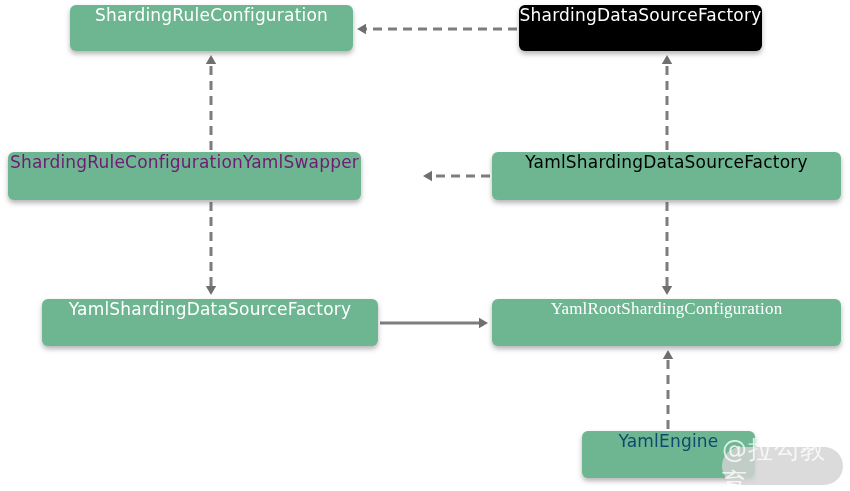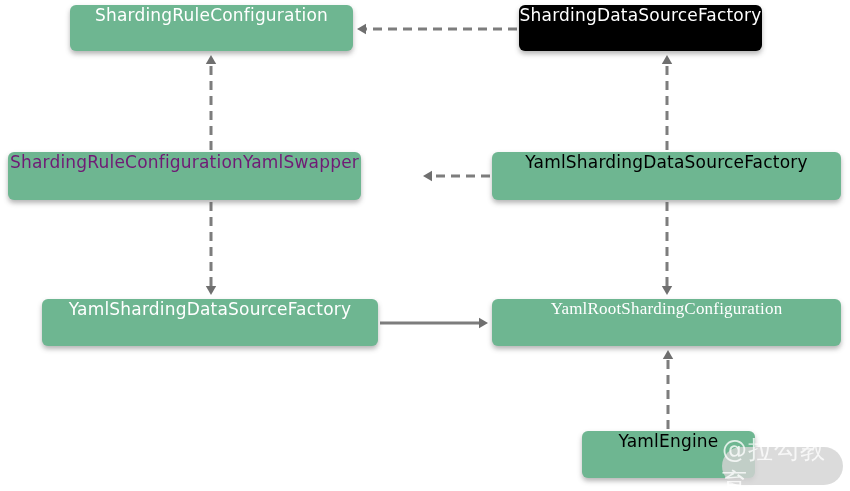--- a/index.html
+++ b/index.html
@@ -70,20 +70,20 @@
       </div>
       <div class="node" style="left: 492px; top: 152px; width: 349px; height: 48px; background: rgb(110, 182, 145); color: #000000;">
         <span>YamlShardingDataSourceFactory</span>
       </div>
       <div class="node" style="left: 42px; top: 299px; width: 336px; height: 47px; background: rgb(110, 182, 145); color: rgb(255, 255, 255);">
         <span>YamlShardingDataSourceFactory</span>
       </div>
       <div class="node" style="left: 492px; top: 299px; width: 349px; height: 47px; background: rgb(110, 182, 145); color: rgb(255, 255, 255); font-family: Liberation Serif, serif;">
         <span>YamlRootShardingConfiguration</span>
       </div>
-      <div class="node" style="left: 582px; top: 431px; width: 173px; height: 47px; background: rgb(110, 182, 145); color: #000000;">
+      <div class="node" style="left: 582px; top: 431px; width: 173px; height: 47px; background: rgb(110, 182, 145); color: #0c4a6e;">
         <span>YamlEngine</span>
       </div>
     </div>
   <div class="watermark">
     <span>@拉勾教育</span>
   </div>
 </div>
 
 </body></html>

